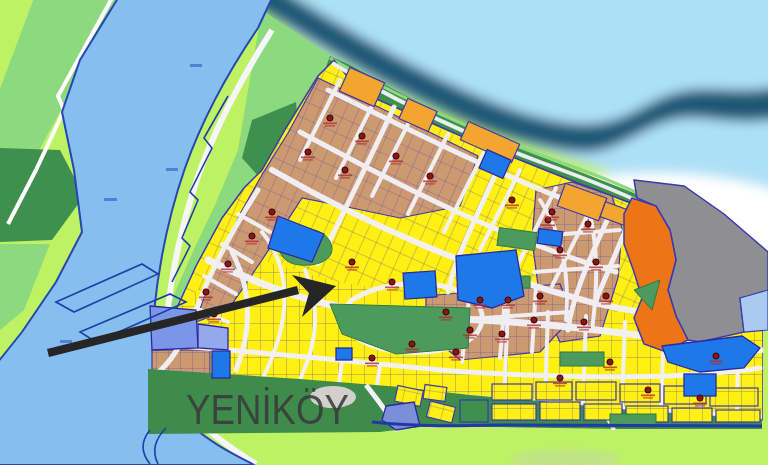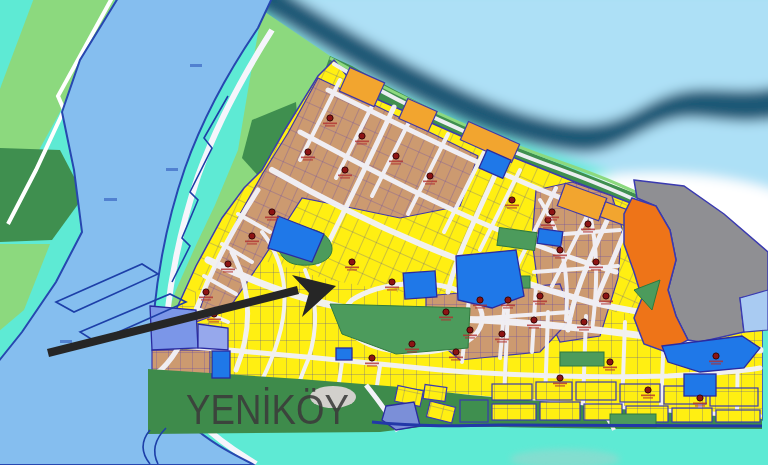--- a/index.html
+++ b/index.html
@@ -1,16 +1,16 @@
 <!DOCTYPE html>
 <html><head>
 <meta charset="utf-8">
 <style>
   html,body{margin:0;padding:0;background:#ffffff;}
-  .stage{width:768px;height:465px;position:relative;overflow:hidden;background:#5eead4;}
+  .stage{width:768px;height:465px;position:relative;overflow:hidden;background:#bef264;}
   svg{display:block;}
   text.place{font-family:"Liberation Sans", sans-serif;font-weight:400;opacity:.88;}
 </style>
 </head>
 <body>
 
 <div class="stage">
 <svg viewBox="0 0 768 465" width="768" height="465">
   <defs>
     <filter id="fblur" x="-20%" y="-20%" width="140%" height="140%">

